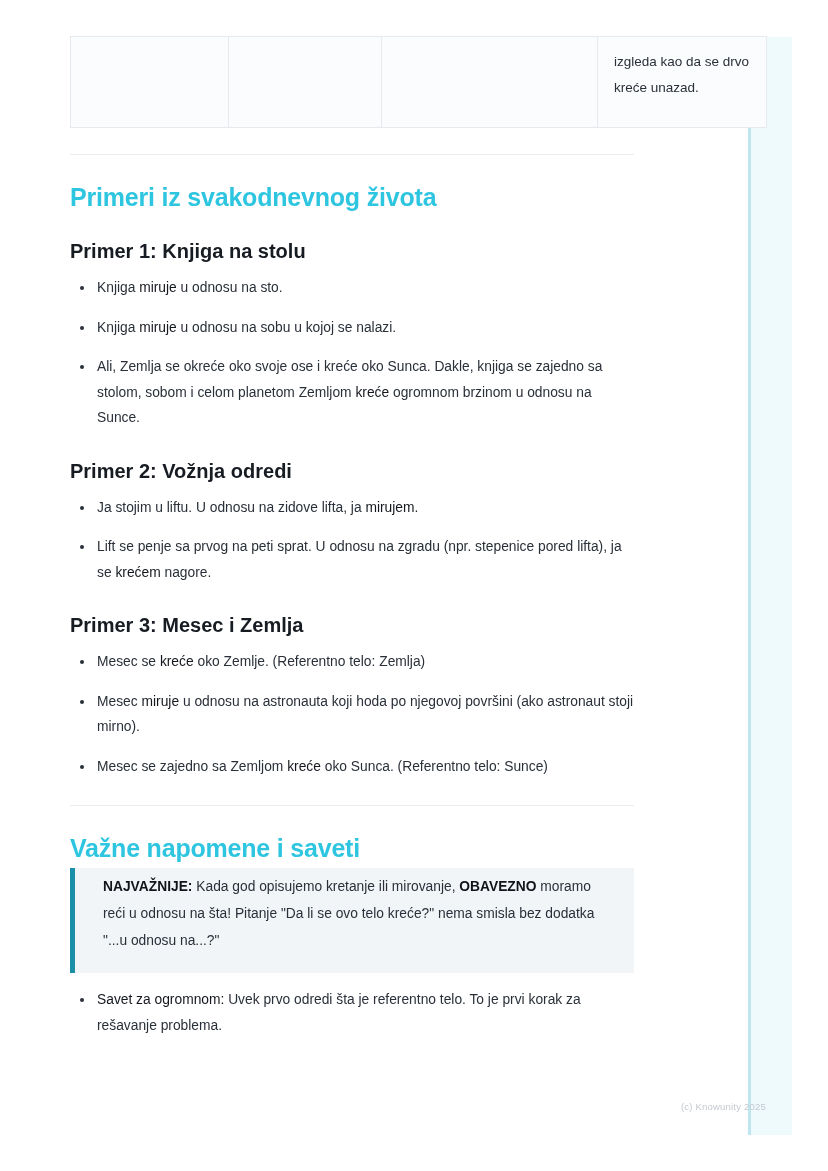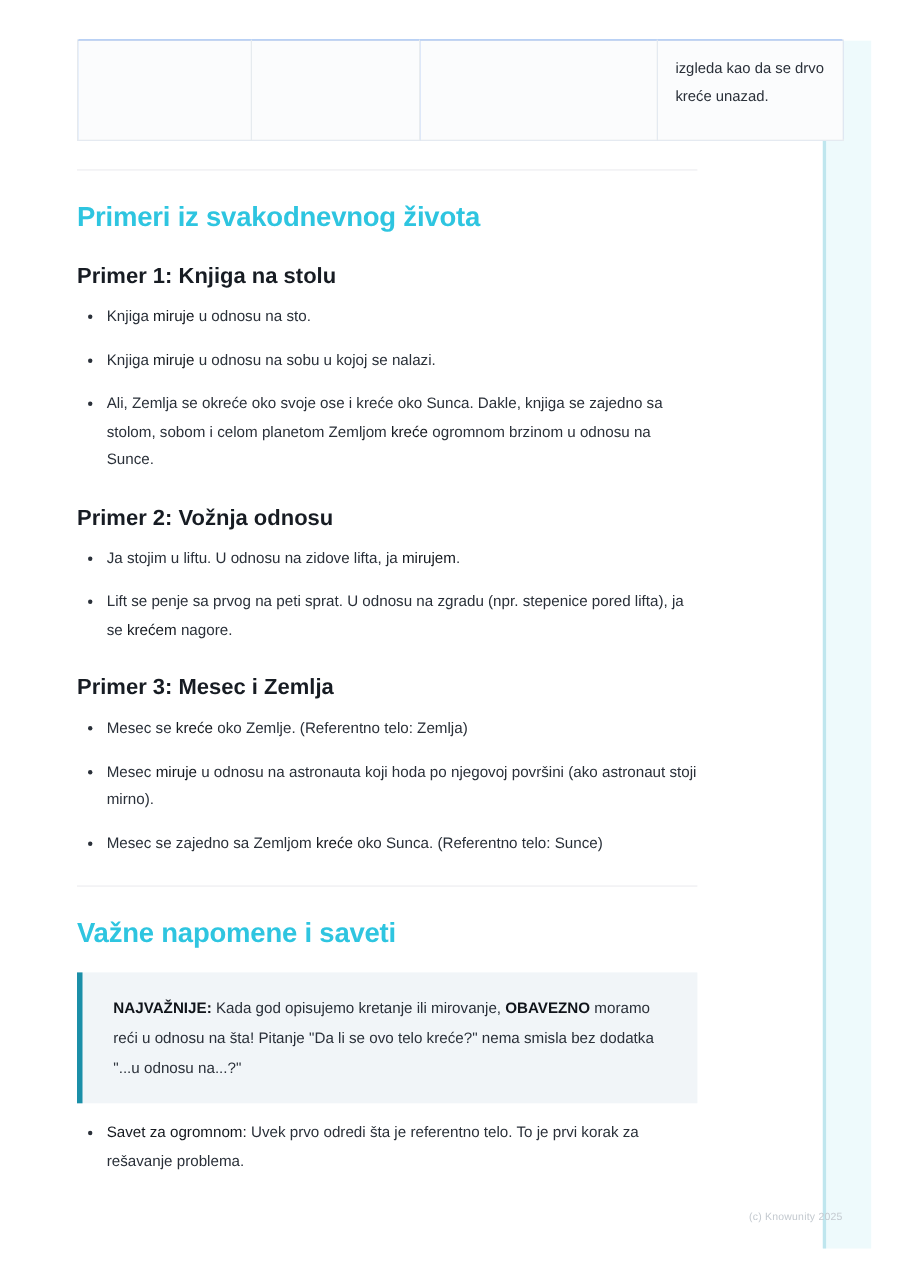--- a/index.html
+++ b/index.html
@@ -39,21 +39,21 @@
   }
 
   
   .table-wrap {
     margin-top: 36px;
   }
   table.notes-table {
     border-collapse: collapse;
     width: 564px;
     table-layout: fixed;
-    background: #3b82f6;
+    background: #a16207;
     border: 1px solid #e6eaee;
     border-radius: 2px;
   }
   table.notes-table td {
     border: 1px solid #e6eaee;
     background: #fbfcfd;
     vertical-align: top;
     padding: 12px 16px;
     font-size: 13.5px;
     line-height: 26px;
@@ -116,24 +116,24 @@
     border-radius: 50%;
     background: #2a3039;
   }
   ul.bullets b, ul.bullets strong {
     font-weight: normal;
     color: #14181e;
   }
 
   
   .callout {
-    margin-top: 22px;
+    margin-top: 6px;
     background: #f1f5f8;
     border-left: 5px solid #1b8fa8;
-    padding: 19px 26px 19px 28px;
+    padding: 5px 26px 19px 28px;
     width: 564px;
     box-sizing: border-box;
   }
   .callout p {
     margin: 0;
     font-size: 13.8px;
     line-height: 27px;
     color: #2a3039;
   }
   .callout b { font-weight: bold; color: #10141a; }
@@ -179,21 +179,21 @@
 
   <h2 class="section-title">Primeri iz svakodnevnog života</h2>
 
   <h3 class="sub-title">Primer 1: Knjiga na stolu</h3>
   <ul class="bullets">
       <li>Knjiga <b>miruje</b> u odnosu na sto.</li>
       <li>Knjiga <b>miruje</b> u odnosu na sobu u kojoj se nalazi.</li>
       <li>Ali, Zemlja se okreće oko svoje ose i kreće oko Sunca. Dakle, knjiga se zajedno sa stolom, sobom i celom planetom Zemljom <b>kreće</b> ogromnom brzinom u odnosu na Sunce.</li>
     </ul>
 
-  <h3 class="sub-title">Primer 2: Vožnja odnosu</h3>
+  <h3 class="sub-title">Primer 2: Vožnja odredi</h3>
   <ul class="bullets">
       <li>Ja stojim u liftu. U odnosu na zidove lifta, ja <b>mirujem</b>.</li>
       <li>Lift se penje sa prvog na peti sprat. U odnosu na zgradu (npr. stepenice pored lifta), ja se <b>krećem</b> nagore.</li>
     </ul>
 
   <h3 class="sub-title">Primer 3: Mesec i Zemlja</h3>
   <ul class="bullets">
       <li>Mesec se <b>kreće</b> oko Zemlje. (Referentno telo: Zemlja)</li>
       <li>Mesec <b>miruje</b> u odnosu na astronauta koji hoda po njegovoj površini (ako astronaut stoji mirno).</li>
       <li>Mesec se zajedno sa Zemljom <b>kreće</b> oko Sunca. (Referentno telo: Sunce)</li>

